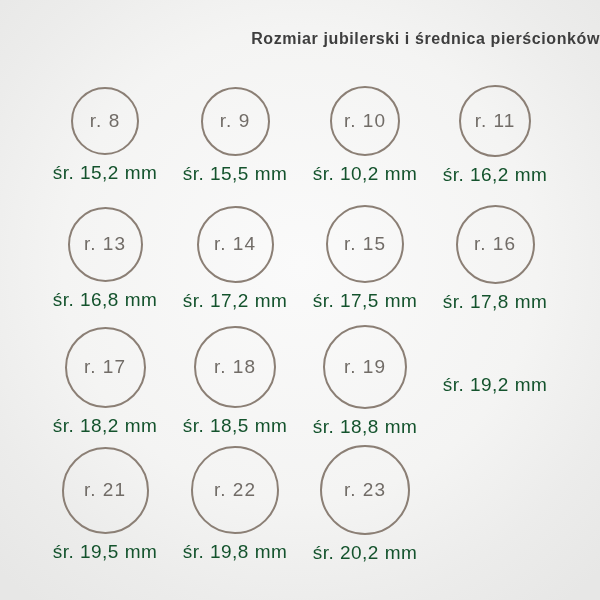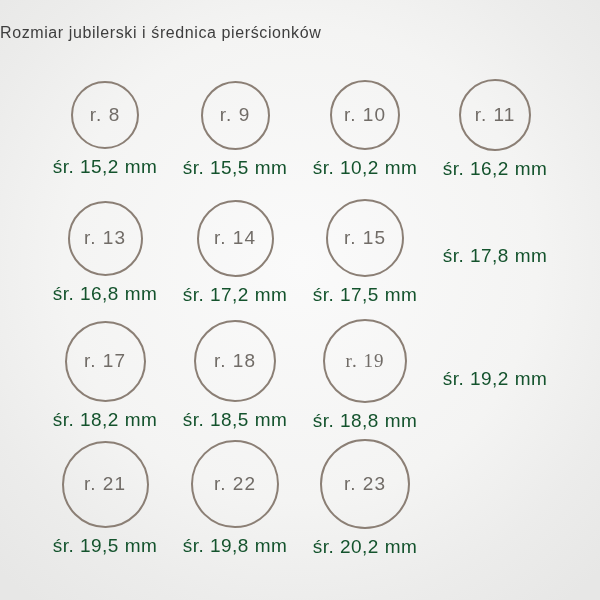--- a/index.html
+++ b/index.html
@@ -14,25 +14,25 @@
     background: radial-gradient(circle 430px at 50% 44%,
                 #fafafa 0%, #f4f4f3 55%, #ececeb 80%, #e7e7e6 100%);
   }
   .stage {
     position: relative;
     width: 600px;
     height: 600px;
   }
   .title {
     margin: 0;
-    padding-top: 22px;
-    text-align: left;
+    padding-top: 28px;
+    text-align: right;
     font-size: 16px;
     line-height: 22px;
-    font-weight: 400;
+    font-weight: 700;
     letter-spacing: 0.6px;
     color: #3e3e3e;
   }
   .ring-grid {
     margin: 24px auto 0 auto;
     width: 520px;
     display: grid;
     grid-template-columns: repeat(4, 130px);
     grid-auto-rows: 123px;
   }
@@ -109,36 +109,39 @@
         </div>
         <span class="ring-diameter-label">śr. 17,2 mm</span>
       </div>
       <div class="ring-cell">
         <div class="ring-circle" style="width: 78px; height: 78px;">
           <span class="ring-size-label">r. 15</span>
         </div>
         <span class="ring-diameter-label">śr. 17,5 mm</span>
       </div>
       <div class="ring-cell">
+        <div class="ring-circle" style="width: 79px; height: 79px;">
+          <span class="ring-size-label">r. 16</span>
+        </div>
         <span class="ring-diameter-label">śr. 17,8 mm</span>
       </div>
       <div class="ring-cell">
         <div class="ring-circle" style="width: 81px; height: 81px; text-align: center;">
           <span class="ring-size-label">r. 17</span>
         </div>
         <span class="ring-diameter-label">śr. 18,2 mm</span>
       </div>
       <div class="ring-cell">
         <div class="ring-circle" style="width: 82px; height: 82px;">
           <span class="ring-size-label">r. 18</span>
         </div>
         <span class="ring-diameter-label">śr. 18,5 mm</span>
       </div>
       <div class="ring-cell">
-        <div class="ring-circle" style="width: 84px; height: 84px; font-family: Liberation Serif, serif;">
+        <div class="ring-circle" style="width: 84px; height: 84px;">
           <span class="ring-size-label">r. 19</span>
         </div>
         <span class="ring-diameter-label">śr. 18,8 mm</span>
       </div>
       <div class="ring-cell">
         <span class="ring-diameter-label">śr. 19,2 mm</span>
       </div>
       <div class="ring-cell">
         <div class="ring-circle" style="width: 87px; height: 87px;">
           <span class="ring-size-label">r. 21</span>

